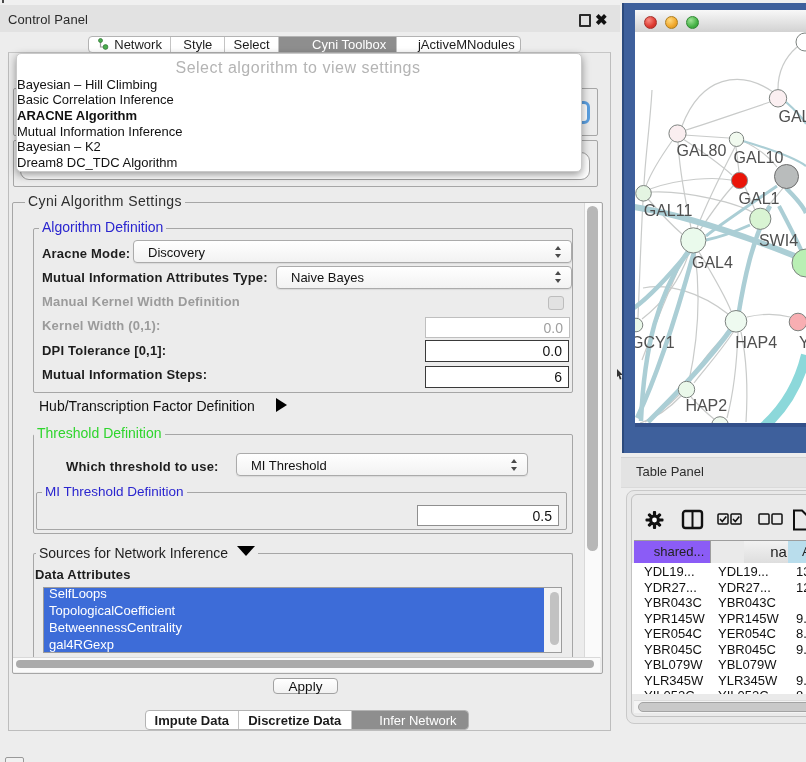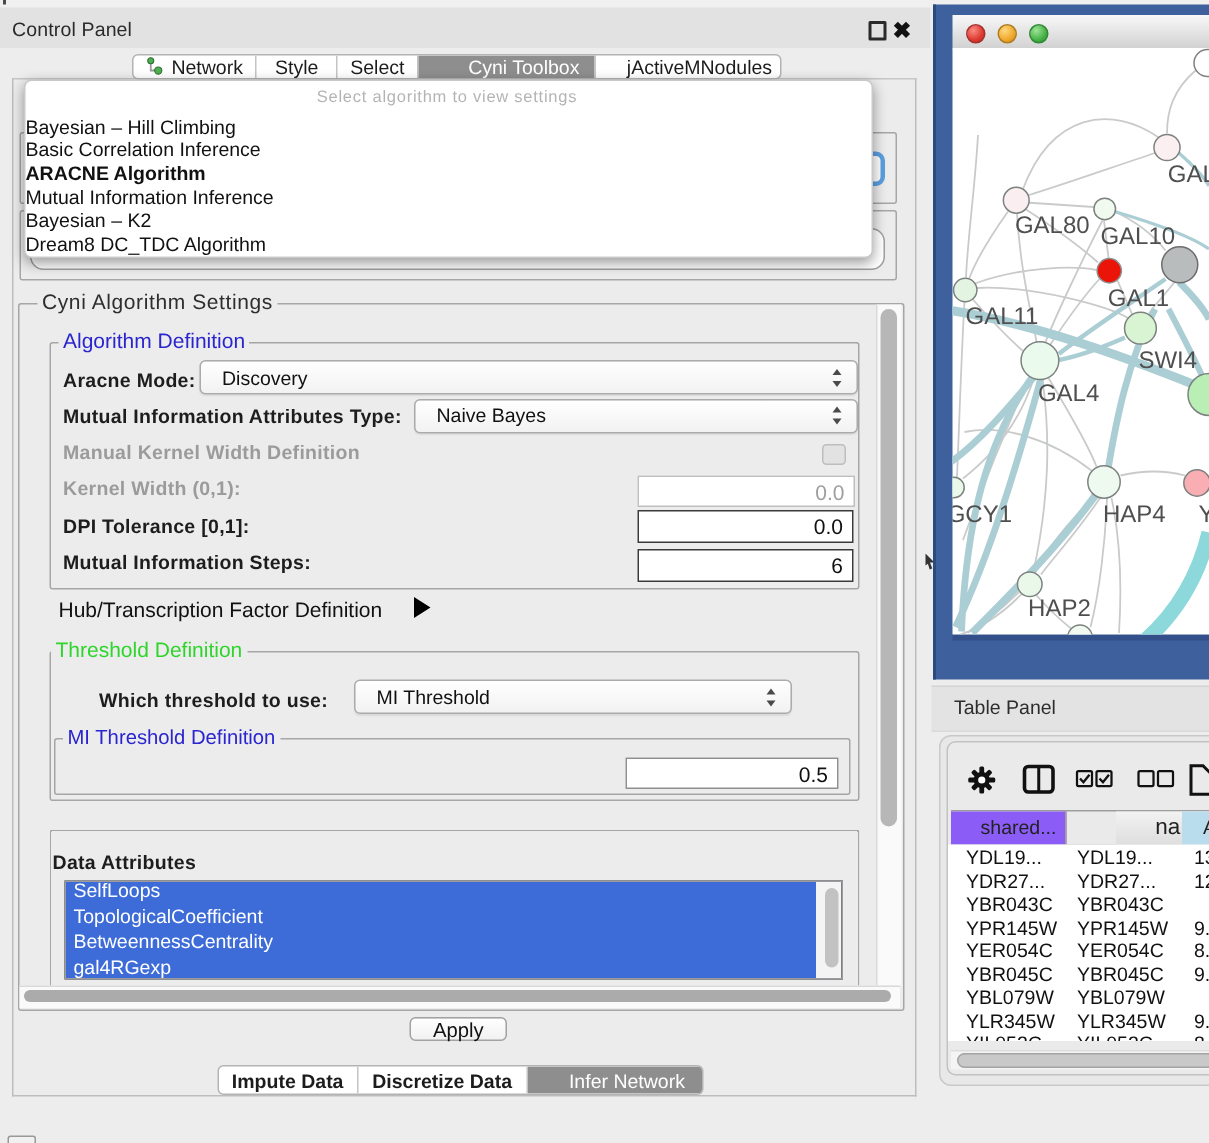--- a/index.html
+++ b/index.html
@@ -105,20 +105,23 @@
     </div>
 
   <div class="grp" style="left:36px;top:492px;width:529px;height:36px;"></div>
   <div class="gt" style="left:42px;top:485px;color:#2a25cf;font-size:13.5px;">MI Threshold Definition</div>
 
   <div class="fld" style="left:417px;top:505px;width:140px;height:19px;border:1px solid #8f8f8f;">
       <span>0.5</span>
     </div>
 
   <div class="grp" style="left:33px;top:553px;width:538px;height:118px;border-bottom:none;"></div>
+  <div class="gt" style="left:36px;top:546px;color:#1e1e1e;">Sources for Network Inference
+    <span style="display:inline-block;vertical-align:2px;margin-left:5px;width:0;height:0;border-left:9.5px solid transparent;border-right:9.5px solid transparent;border-top:10px solid #000;"></span>
+  </div>
   <div class="lbl" style="left:35px;top:567px;">Data Attributes</div>
 
   <div class="abs" style="left:43px;top:587px;width:517px;height:64px;background:#0f172a;border:1px solid #9c9c9c;overflow:hidden;">
     <div class="abs" style="left:0;top:0;width:500px;height:64px;background:#3d6cd8;"></div>
     <div class="abs" style="left:5px;top:-3.5px;font-size:13px;color:#fff;line-height:17px;">SelfLoops<br>TopologicalCoefficient<br>BetweennessCentrality<br>gal4RGexp</div>
     <div class="abs" style="left:500px;top:0;width:17px;height:64px;background:#f4f4f4;"></div>
     <div class="abs" style="left:506px;top:4px;width:9px;height:53px;background:#c2c2c2;border-radius:5px;"></div>
   </div>
 
   <div class="abs" style="left:584px;top:203px;width:16px;height:454px;background:#fafafa;border-left:1px solid #d9d9d9;"></div>
@@ -281,16 +284,16 @@
       <div style="position:absolute;left:12px;top:0;line-height:15.55px;">YDL19...<br>YDR27...<br>YBR043C<br>YPR145W<br>YER054C<br>YBR045C<br>YBL079W<br>YLR345W<br>YIL052C</div>
       <div style="position:absolute;left:86px;top:0;line-height:15.55px;">YDL19...<br>YDR27...<br>YBR043C<br>YPR145W<br>YER054C<br>YBR045C<br>YBL079W<br>YLR345W<br>YIL052C</div>
       <div style="position:absolute;left:164px;top:0;line-height:15.55px;">13<br>12<br><br>9.<br>8.<br>9.<br><br>9.<br>8.</div>
     </div>
 
     <div class="abs" style="left:2px;top:205px;width:183px;height:12px;background:#f4f4f4;border-top:1px solid #ddd;"></div>
     <div class="abs" style="left:6px;top:206.5px;width:180px;height:8px;background:#c9c9c9;border:1px solid #a3a3a3;border-radius:5px;"></div>
   </div>
 
   <div class="abs" style="left:16px;top:53px;width:564px;height:117px;background:#ffffff;border:1px solid #c9c9c9;border-radius:5px;box-shadow:0 3px 9px rgba(0,0,0,.4);"></div>
-  <div class="abs" style="left:16px;top:59px;width:564px;text-align:center;font-size:11px;color:#b4b4b4;letter-spacing:.5px;">Select algorithm to view settings</div>
+  <div class="abs" style="left:16px;top:59px;width:564px;text-align:center;font-size:16px;color:#b4b4b4;letter-spacing:.5px;">Select algorithm to view settings</div>
   <div class="abs" style="left:17px;top:76.5px;font-size:13px;color:#111;line-height:15.7px;white-space:nowrap;">Bayesian – Hill Climbing<br>Basic Correlation Inference<br><b>ARACNE Algorithm</b><br>Mutual Information Inference<br>Bayesian – K2<br>Dream8 DC_TDC Algorithm</div>
 
 </div>
 
 </body></html>

